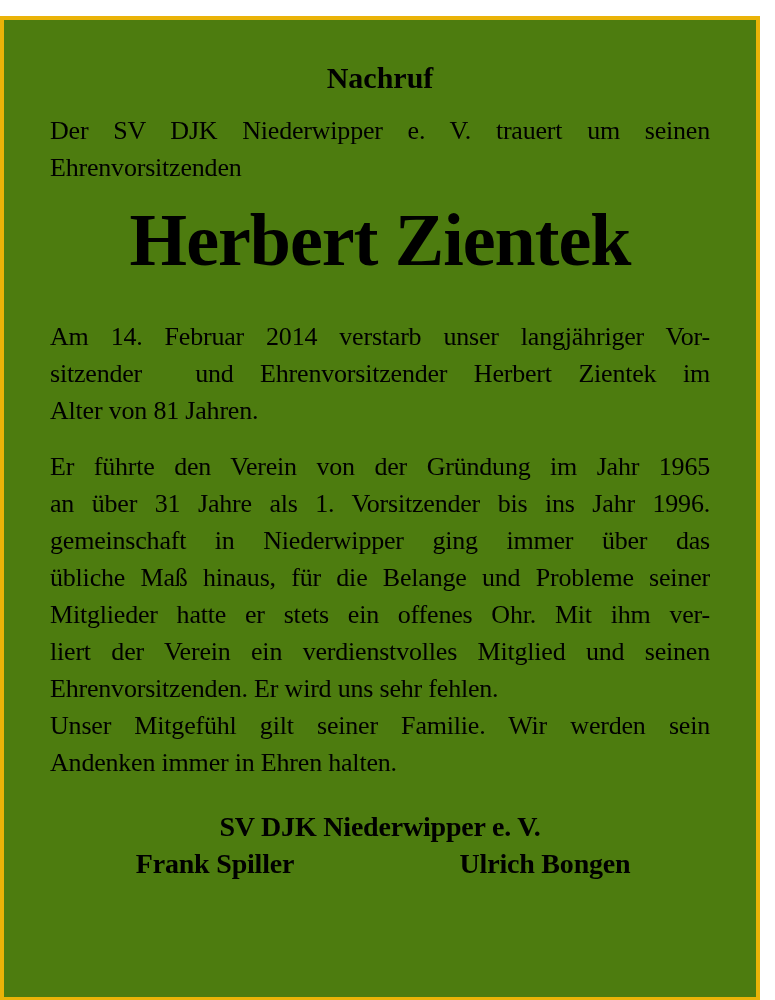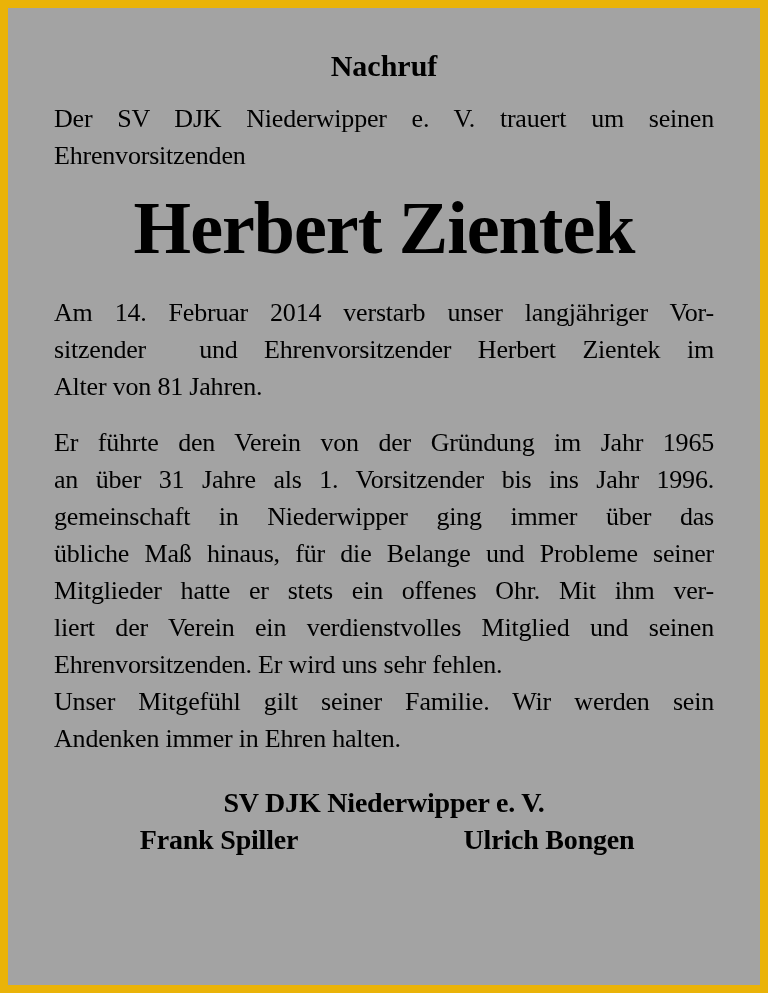--- a/index.html
+++ b/index.html
@@ -10,26 +10,26 @@
   body {
     width: 775px;
     height: 1000px;
     position: relative;
     font-family: "Liberation Serif", "DejaVu Serif", serif;
     color: #000000;
     overflow: hidden;
   }
   .notice-frame {
     position: absolute;
-    top: 0;
+    top: 16px;
     left: 0;
     width: 752px;   
     height: 977px;  
-    border: 8px solid #eab308;
-    background: #a3a3a3;
+    border: 4px solid #eab308;
+    background: #4d7c0f;
     box-sizing: content-box;
   }
   .notice-inner {
     padding: 40px 46px 0 46px;
   }
   .heading {
     text-align: center;
     font-weight: bold;
     font-size: 30px;
     line-height: 36px;
@@ -49,21 +49,21 @@
   .para .line.left {
     text-align: left;
   }
   .intro       { margin-bottom: 12px; }
   .deceased-name {
     font-weight: bold;
     font-size: 74px;
     line-height: 84px;
     text-align: center;
     letter-spacing: -1px;
-    margin: 6px 0 24px 0;
+    margin: 6px 0 36px 0;
     white-space: nowrap;
   }
   .para-death      { margin-bottom: 19px; }
   .para-life       { }
   .para-condolence { margin-bottom: 27px; }
   .sig-org {
     font-weight: bold;
     font-size: 28px;
     line-height: 37px;
     text-align: center;

